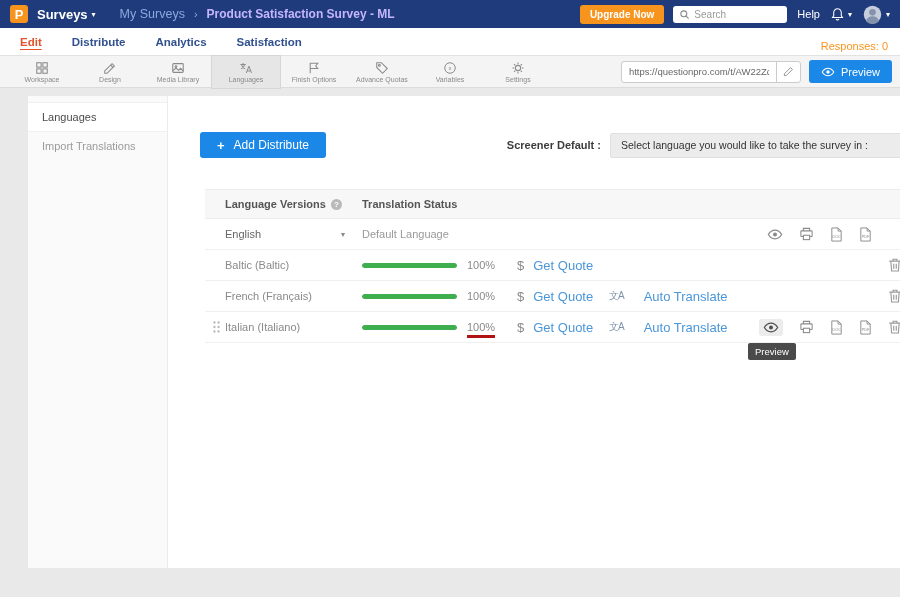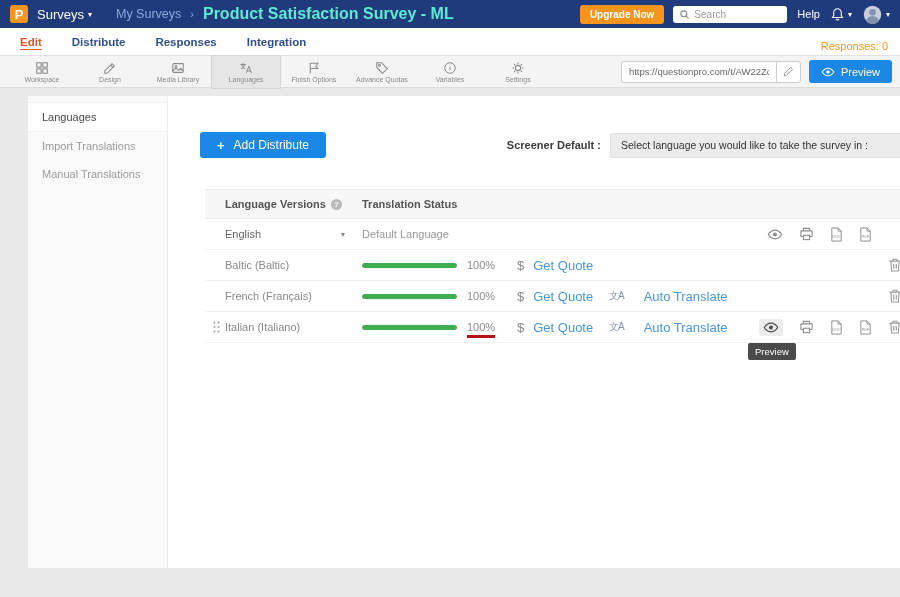--- a/index.html
+++ b/index.html
@@ -6,25 +6,25 @@
   html,body { width: 900px; height: 597px; overflow: hidden; }
   body { font-family: "Liberation Sans", sans-serif; background: #e9e9e9; position: relative; }
   button { background: none; border: none; cursor: pointer; font-family: inherit; }
   a { text-decoration: none; cursor: pointer; }
 
   
   .topbar { height: 28px; background: #1f3b7c; display: flex; align-items: center; padding: 0 10px; color: #fff; }
   .logo { width: 18px; height: 18px; background: #f7941e; border-radius: 3px; color: #fff; font-weight: bold;
           display: flex; align-items: center; justify-content: center; font-size: 13px; cursor: pointer; flex: none; }
   .surveys-menu { display: flex; align-items: center; margin-left: 9px; cursor: pointer; }
-  .surveys-menu .lbl { font-size: 13px; font-weight: normal; }
+  .surveys-menu .lbl { font-size: 13px; font-weight: bold; }
   .caret { font-size: 8px; margin-left: 4px; color: #fff; }
   .breadcrumb { color: #8aa9dd; font-size: 12.5px; margin-left: 24px; }
   .bc-sep { color: #8aa9dd; margin: 0 9px; font-size: 11px; }
-  .survey-title { font-size: 16px; font-weight: bold; color: #5eead4; white-space: nowrap; }
+  .survey-title { font-size: 12px; font-weight: bold; color: #c4b5fd; white-space: nowrap; }
   .upgrade-btn { margin-left: auto; background: #f7941e; color: #fff; font-size: 10px; font-weight: bold;
                  padding: 4px 10px; border-radius: 3px; flex: none; }
   .search-box { background: #fff; border-radius: 3px; height: 17px; width: 114px; display: flex; align-items: center;
                 padding: 0 6px; margin-left: 9px; flex: none; }
   .search-box input { border: none; outline: none; font-size: 10px; width: 100%; color: #333; margin-left: 4px; }
   .search-box input::placeholder { color: #999; }
   .help { font-size: 11px; margin-left: 10px; color: #fff; cursor: pointer; }
   .bell-wrap, .avatar-wrap { display: flex; align-items: center; margin-left: 11px; cursor: pointer; }
 
   
@@ -132,22 +132,22 @@
           <path d="M3.8 20.5a8.5 8.5 0 0 1 16.4 0 11 11 0 0 1-16.4 0z" fill="#8592ad"></path>
         </svg>
     </span>
     <span class="caret">▾</span>
   </div>
 </header>
 
 <nav class="subnav">
   <a class="subnav-item active">Edit</a>
   <a class="subnav-item">Distribute</a>
-  <a class="subnav-item">Responses</a>
-  <a class="subnav-item">Integration</a>
+  <a class="subnav-item">Analytics</a>
+  <a class="subnav-item">Satisfaction</a>
   <span class="responses">Responses: 0</span>
 </nav>
 
 <div class="toolbar">
   <div class="tb-item">
     <span style="display:flex;">
       <svg width="14" height="14" viewBox="0 0 24 24" fill="none" stroke="#8a8a8a" stroke-width="1.8">
           <rect x="3" y="3" width="7.5" height="7.5"></rect>
           <rect x="13.5" y="3" width="7.5" height="7.5"></rect>
           <rect x="3" y="13.5" width="7.5" height="7.5"></rect>
@@ -239,21 +239,20 @@
         </svg>
     </span>
     <span>Preview</span>
   </button>
 </div>
 
 <div class="content">
   <aside class="sidebar">
     <div class="side-item active">Languages</div>
     <div class="side-item">Import Translations</div>
-    <div class="side-item">Manual Translations</div>
   </aside>
 
   <section class="panel">
     <div class="panel-head">
       <button class="add-btn">
         <span class="plus">+</span>
         <span>Add Distribute</span>
       </button>
       <span class="screener-lbl">Screener Default :</span>
       <div class="screener-select">Select language you would like to take the survey in :</div>

